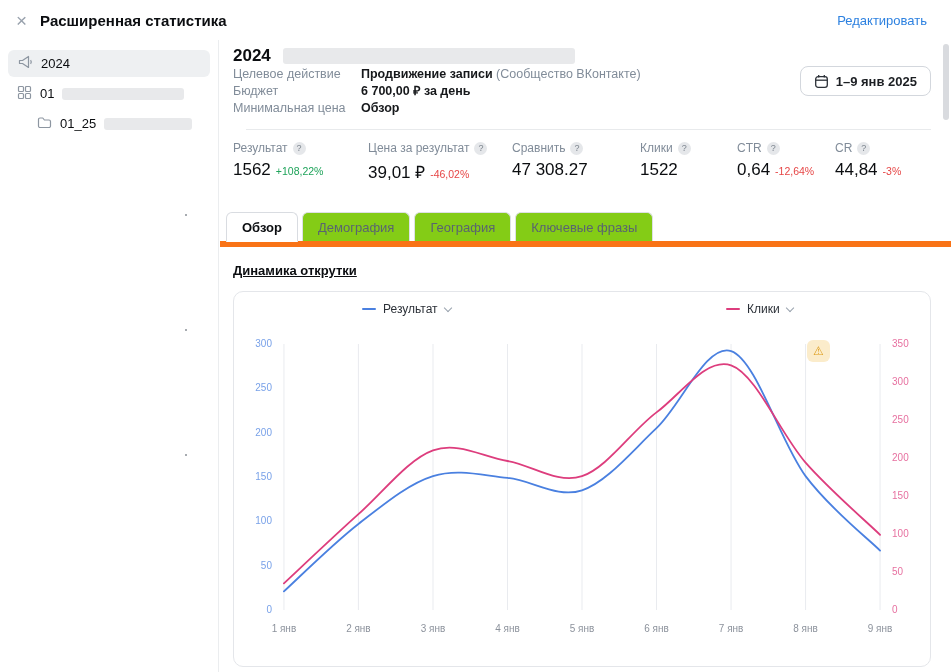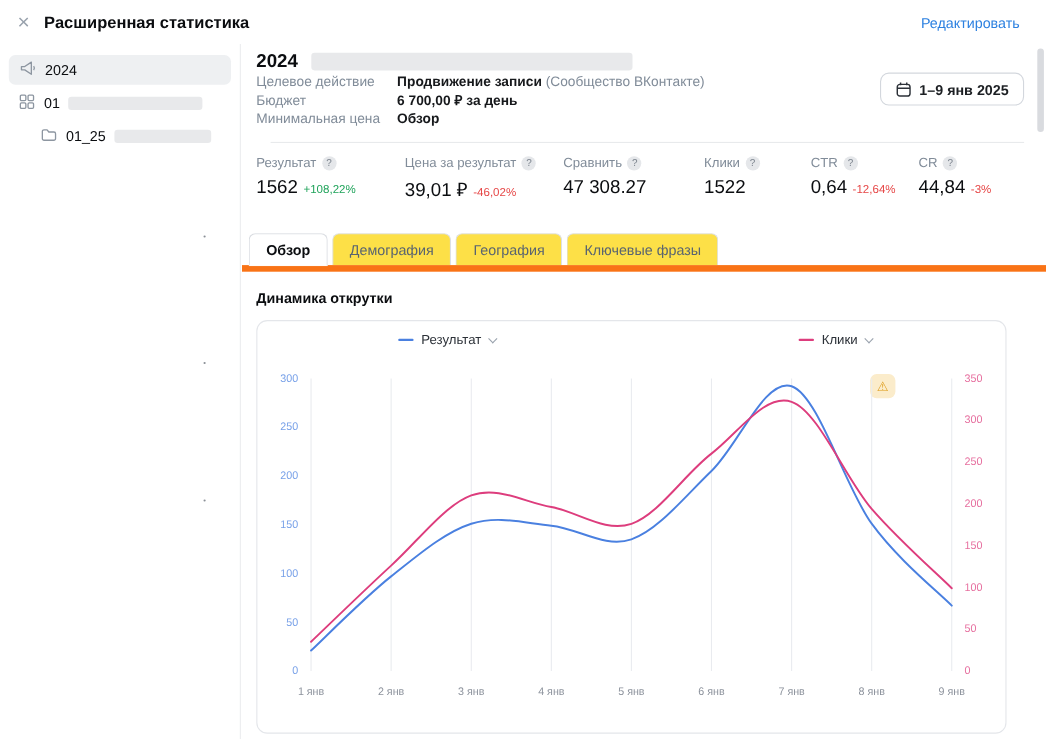--- a/index.html
+++ b/index.html
@@ -49,26 +49,26 @@
     margin-left:5px; cursor:pointer; }
   .stat-value-row { margin-top:5px; display:flex; align-items:baseline; }
   .stat-value { font-size:17px; color:#0b0d10; }
   .stat-delta { font-size:10.5px; margin-left:5px;text-align:center; }
   .stat-delta.pos { color:#1fa35a; }
   .stat-delta.neg { color:#e64646; }
   
   .tabs { display:flex; align-items:flex-end; padding-left:6px; margin-top:15px;
     border-bottom:6px solid #f97316; }
   .tab { padding:7px 15px 6px; font-size:13px; border:1px solid #dde0e4; border-bottom:none;
-    border-radius:6px 6px 0 0; background:#fde047; color:#596470; margin-right:4px;
+    border-radius:6px 6px 0 0; background:#84cc16; color:#596470; margin-right:4px;
     cursor:pointer; font-family:inherit; }
   .tab.active { background:#fff; color:#0b0d10; font-weight:bold; border-color:#d9dce1;
     margin-bottom:-1px; border-bottom:1px solid #fff; }
   
-  .panel { padding:16px 36px 0 13px; }
+  .panel { padding:16px 20px 0 13px;text-decoration:underline; }
   .section-title { font-size:13px; font-weight:bold; }
   .chart-card { position:relative; margin-top:13px; height:376px;
     border:1px solid #e4e6ea; border-radius:10px; background:#fff; }
   .legend { position:relative; height:30px; }
   .legend-item { position:absolute; top:10px; display:flex; align-items:center;
     font-size:12px; color:#2c3138; cursor:pointer; }
   .legend-dash { width:14px; height:2px; border-radius:1px; margin-right:7px; }
   .chev { width:6px; height:6px; border-right:1.4px solid #99a2ad;
     border-bottom:1.4px solid #99a2ad; transform:rotate(45deg); margin:-3px 0 0 7px; }
   .warn-badge { position:absolute; right:100px; top:48px; width:23px; height:22px;

